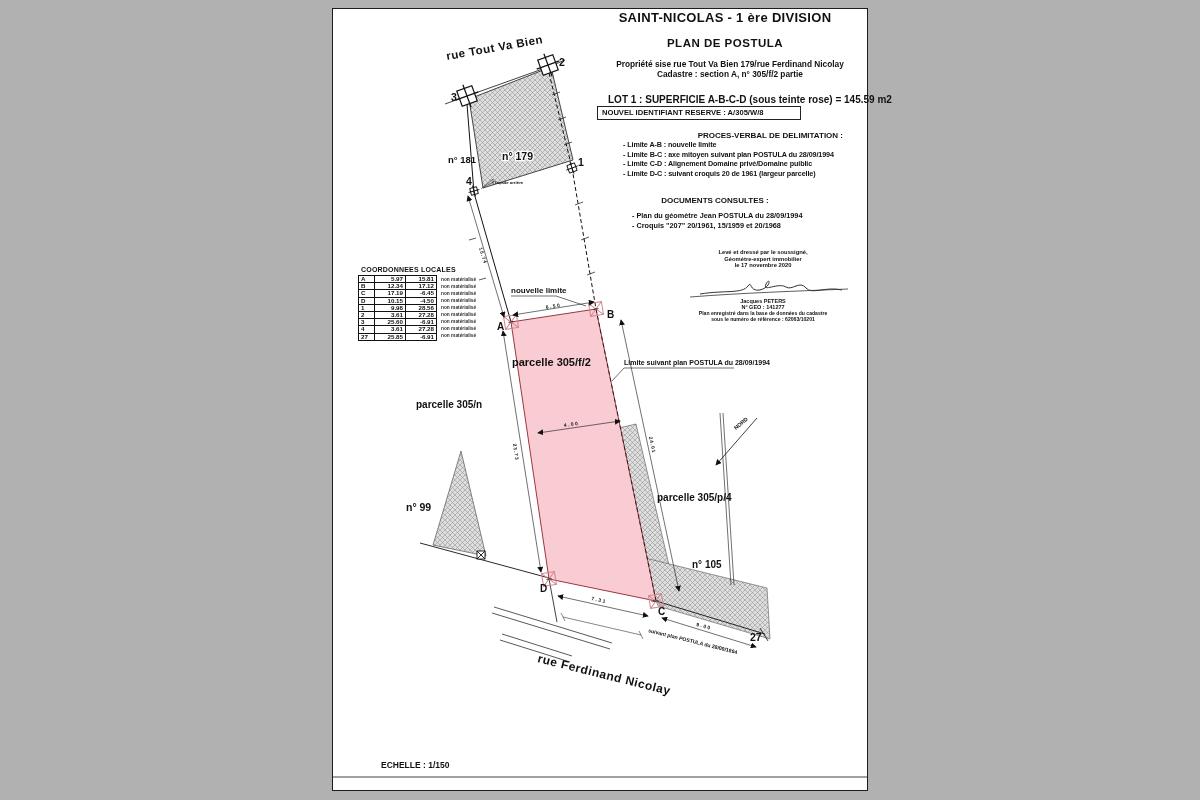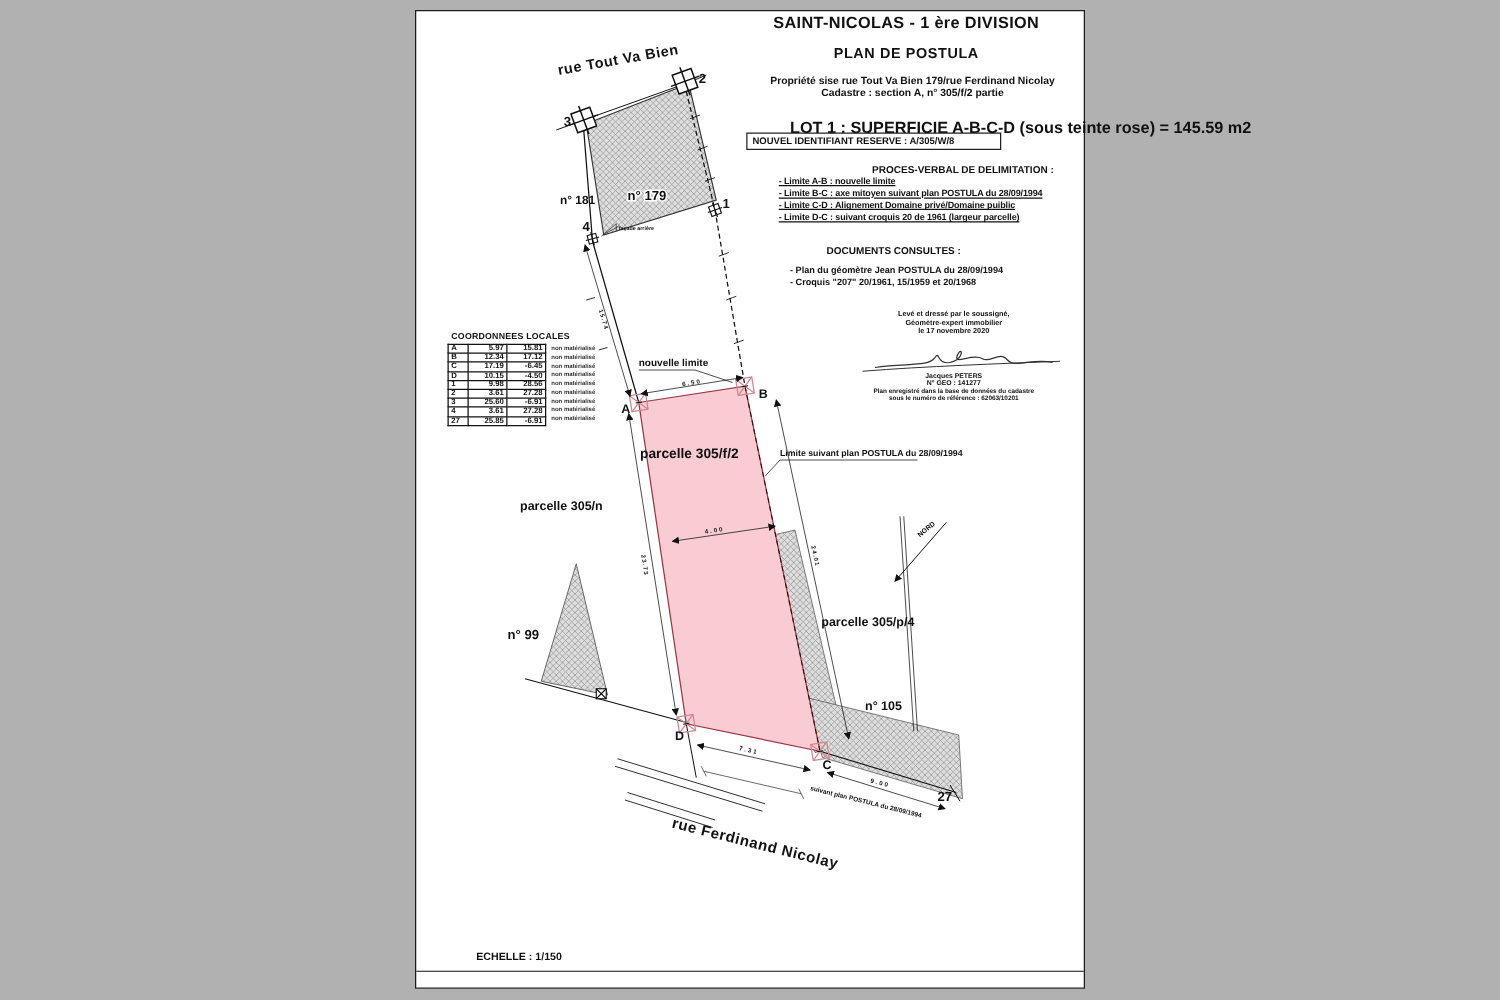--- a/index.html
+++ b/index.html
@@ -6,24 +6,24 @@
   body{font-family:"Liberation Sans", sans-serif; background:#b2b1b2;}
   .stage{position:relative;width:1200px;height:800px;background:#b2b1b2;overflow:hidden;}
   .sheet{position:absolute;left:332px;top:8px;width:536px;height:783px;background:#ffffff;border:1px solid #1c1c1c;box-sizing:border-box;}
   .plan-svg{position:absolute;left:0;top:0;width:1200px;height:800px;z-index:5;}
   .txt{position:absolute;z-index:10;color:#111;font-weight:bold;white-space:nowrap;}
   .center{text-align:center;}
   .t1{left:600px;top:10px;width:250px;font-size:13px;letter-spacing:.3px;}
   .t2{left:600px;top:37px;width:250px;font-size:11.5px;letter-spacing:.5px;}
   .prop1{left:590px;top:59px;width:280px;font-size:8.3px;}
   .prop2{left:590px;top:69px;width:280px;font-size:8.3px;}
-  .lot{left:616px;top:94px;font-size:13px;padding-left:16px;}
+  .lot{left:592px;top:94px;font-size:10px;padding-left:16px;}
   .idbox{left:597px;top:106px;width:198px;height:12px;border:1px solid #222;font-size:7.6px;line-height:12px;padding-left:4px;}
   .pv-title{left:623px;top:131px;width:220px;font-size:8px;text-align:right;}
-  .pv-items{left:623px;top:140px;font-size:7.2px;line-height:9.7px;letter-spacing:-0.1px;text-decoration:underline;}
+  .pv-items{left:623px;top:140px;font-size:7.2px;line-height:9.7px;letter-spacing:-0.1px;}
   .doc-title{left:625px;top:196px;width:180px;font-size:8px;text-align:center;}
   .doc-items{left:632px;top:211px;font-size:7.3px;line-height:9.5px;}
   .sig-top{left:688px;top:249px;width:150px;font-size:5.8px;line-height:6.6px;}
   .sig-name{left:688px;top:298px;width:150px;font-size:5.5px;line-height:6.2px;}
   .sig-reg{left:678px;top:311px;width:170px;font-size:5.1px;line-height:5.8px;}
   .coord-title{left:361px;top:266px;font-size:7px;letter-spacing:.2px;}
   .coord-wrap{left:358px;top:275px;display:flex;align-items:flex-start;z-index:10;position:absolute;}
   table.coords{border-collapse:collapse;}
   table.coords td{border:1px solid #111;font-size:6.2px;line-height:6.2px;font-weight:bold;padding:0 2px;color:#111;}
   table.coords td.pt{width:11px;text-align:left;}

